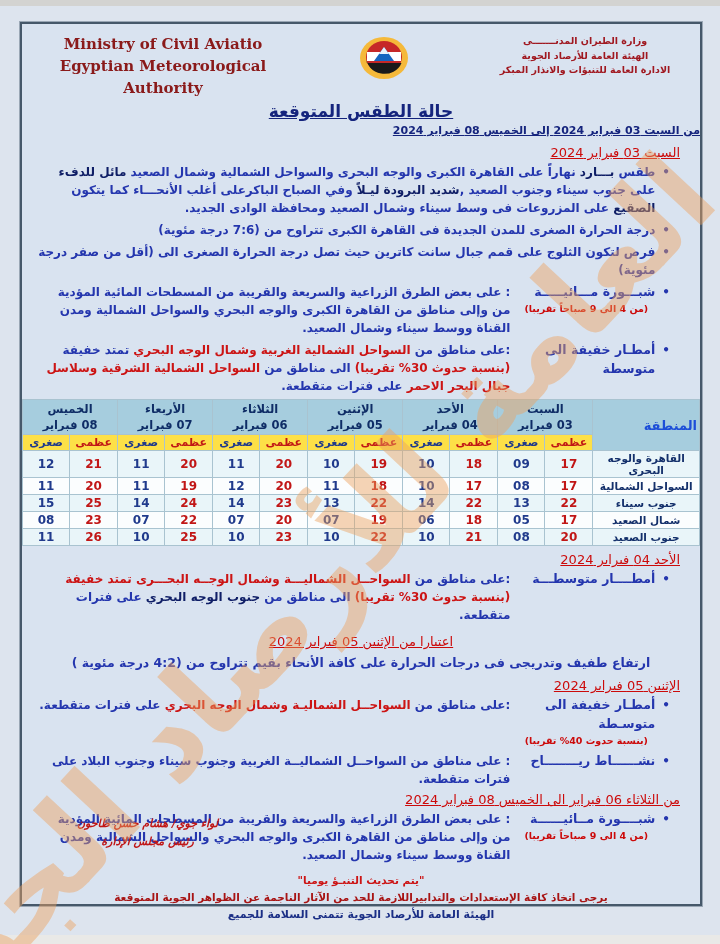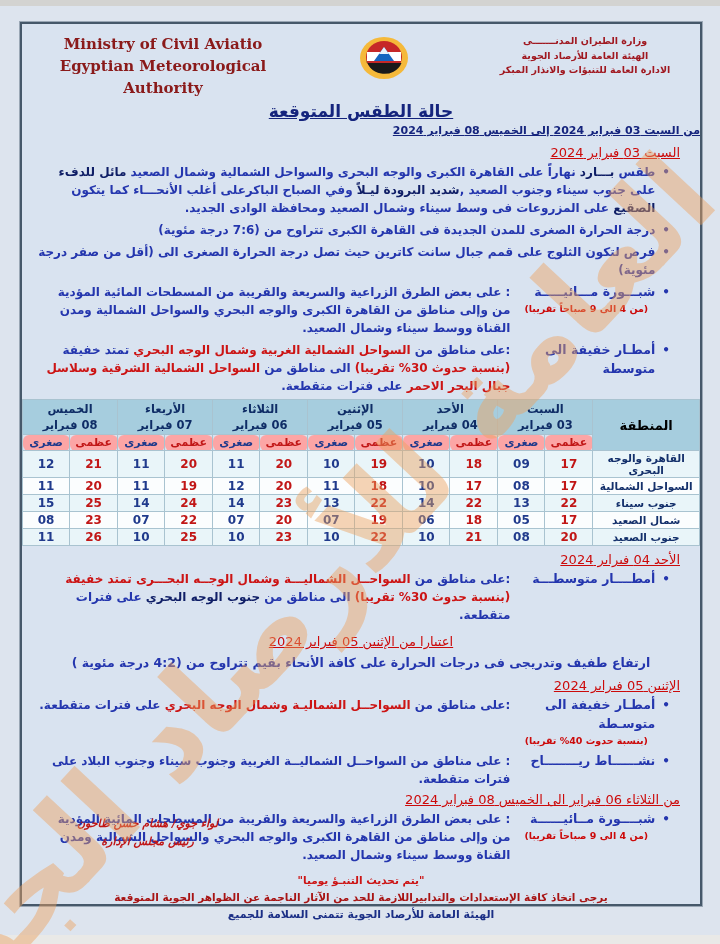--- a/index.html
+++ b/index.html
@@ -34,23 +34,23 @@
   .lab .sub{color:#cc0a0a;font-size:9.5px;text-align:center;font-weight:bold;}
   .desc{flex:1;}
   .desc .b{color:#2436ae;}
   .desc .r{color:#cc1414;}
   .desc .d{color:#0f1e66;}
 
   .tbl-title{color:#15247d;font-size:12.5px;font-weight:bold;text-decoration:underline;
              margin:2px 22px 4px 0;text-align:right;}
   table.temps{border-collapse:collapse;margin:0 auto 6px;direction:rtl;text-align:center;}
   table.temps th,table.temps td{border:1px solid #a9c3d0;padding:1px 2px;}
-  th.region{background:#a6cdde;color:#000000;font-size:13px;font-weight:bold;width:118px;}
+  th.region{background:#a6cdde;color:#1d4ed8;font-size:13px;font-weight:bold;width:118px;text-align:right;}
   th.day{background:#a6cdde;color:#0f2d66;font-size:11.5px;font-weight:bold;width:90px;line-height:1.4;}
-  th.sub{background:#fca5a5;font-size:11px;width:45px;border-radius:6px;}
+  th.sub{background:#fde047;font-size:11px;width:45px;}
   th.sub.mx{color:#c11616;}
   th.sub.mn{color:#203a8c;}
   td.region{color:#14306b;font-size:10.5px;font-weight:bold;}
   td.val{font-size:12px;font-weight:bold;}
   td.val.mx{color:#c11616;}
   td.val.mn{color:#203a8c;}
   tr.odd td{background:#e9f5f9;}
   tr.even td{background:#fbfdfe;}
 
   .interim-line{color:#2436ae;font-size:12.5px;font-weight:bold;text-align:center;margin:6px 10px 8px;}

